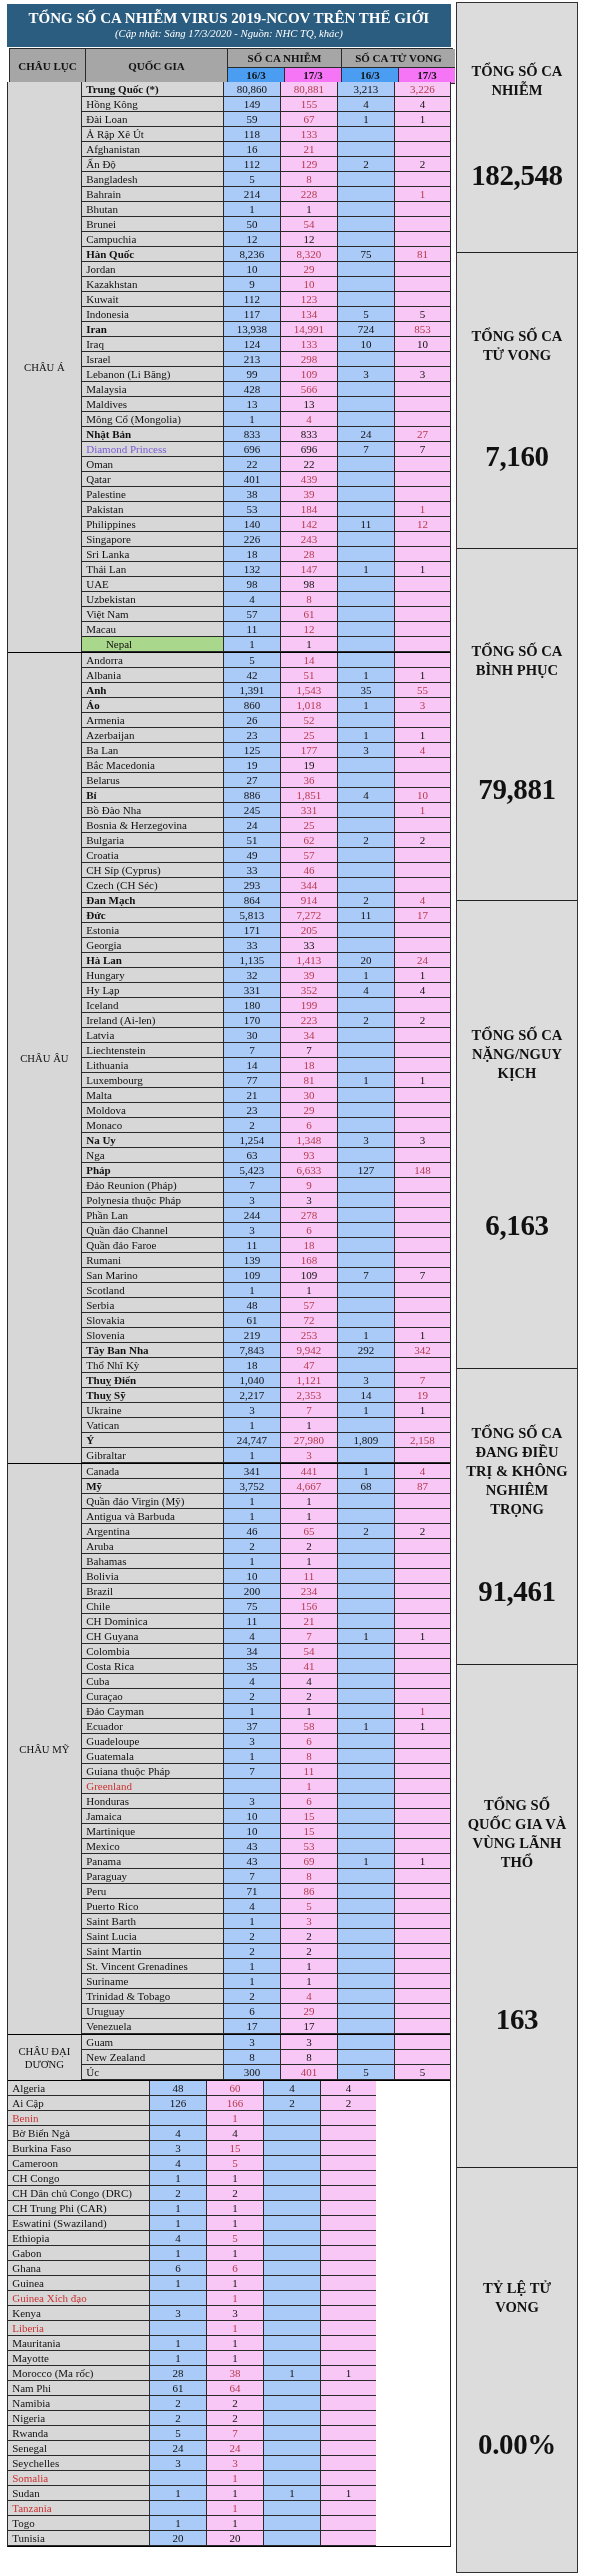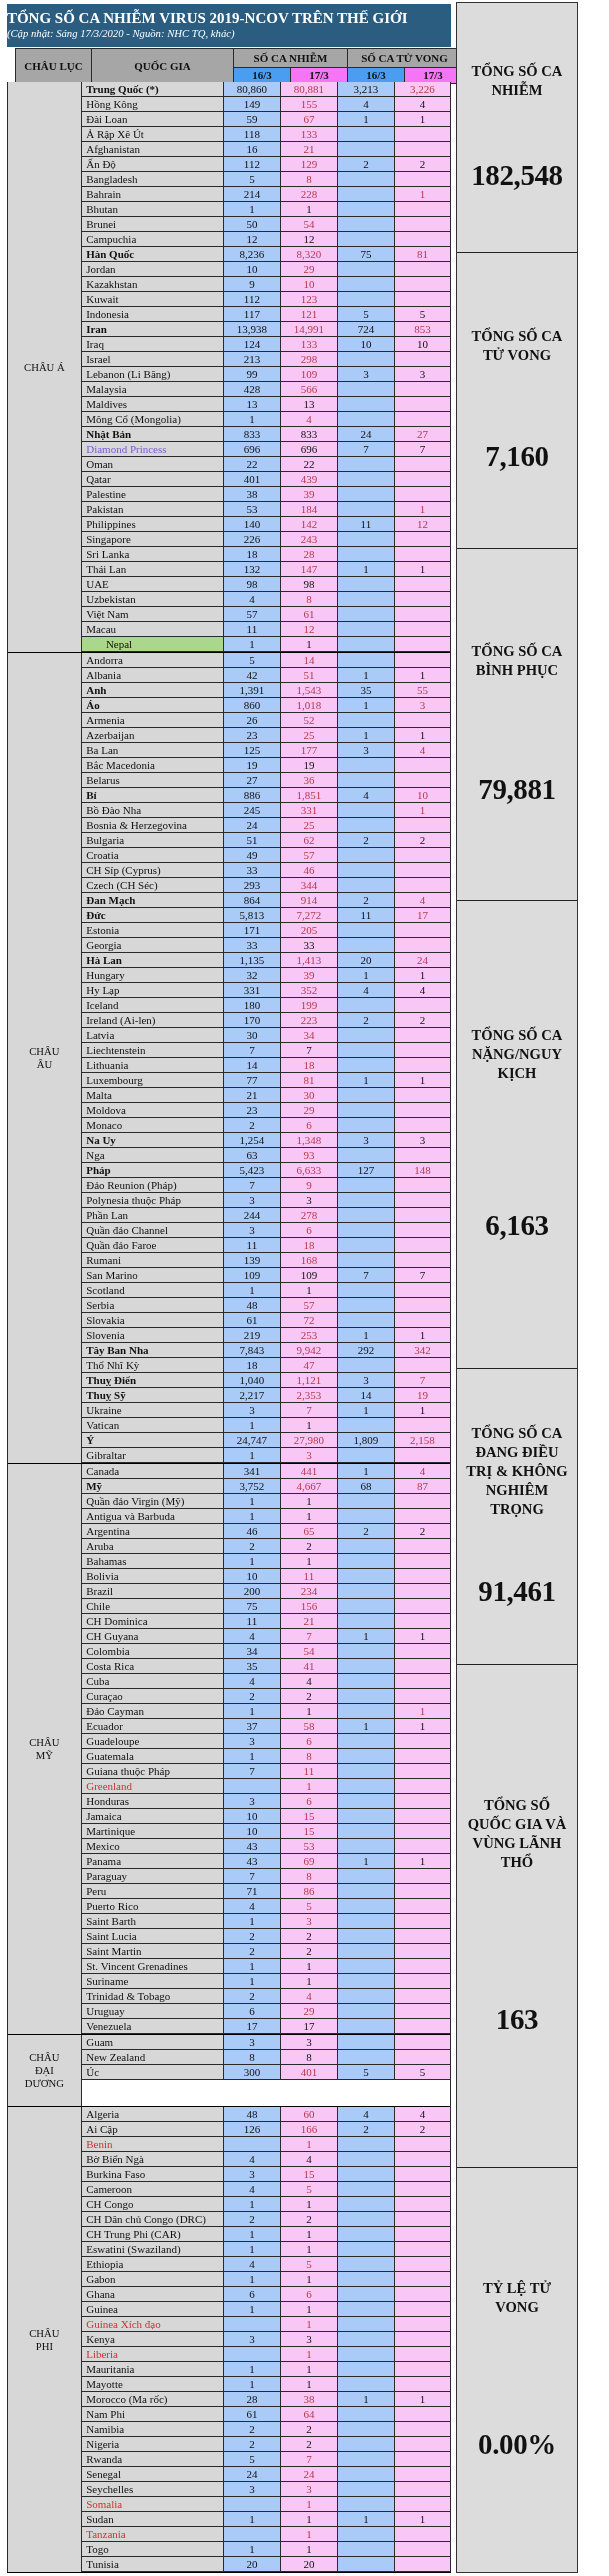--- a/index.html
+++ b/index.html
@@ -7,45 +7,45 @@
     --hblue:#4a9df0; --hpink:#f675f6; --cblue:#aacaf7; --cpink:#f9c7f5;
     --vred:#b43a4e; --nred:#cc3333; --npurple:#7b5cd6; --ngreen:#a9d78c;
     --fgreen:#5f9e43; --bd:#2a2a2a;
   }
   html,body{margin:0;padding:0;}
   body{width:610px;height:2576px;background:#fff;font-family:"Liberation Serif","DejaVu Serif",serif;color:#111;}
   .page{position:relative;width:610px;height:2576px;overflow:hidden;background:#fff;}
 
   
   .title-bar{position:absolute;left:6.9px;top:4.3px;width:444px;height:43px;background:var(--titlebar);
-    color:#fff;display:flex;flex-direction:column;align-items:flex-start;justify-content:center;text-align:center;}
+    color:#fff;display:flex;flex-direction:column;align-items:center;justify-content:center;text-align:center;}
   .title-main{font-weight:bold;font-size:15px;line-height:17px;}
   .title-sub{font-style:italic;font-size:10.7px;line-height:13.7px;}
 
   
-  .thead{position:absolute;left:15px;top:48px;width:444px;height:34px;display:grid;
+  .thead{position:absolute;left:9px;top:48px;width:444px;height:34px;display:grid;
     grid-template-columns:76px 142px 57px 57px 57px 56px;grid-template-rows:19px 15.5px;
     box-sizing:border-box;border:0.9px solid var(--bd);font-weight:bold;}
   .thead .hc{box-sizing:border-box;border-right:0.9px solid var(--bd);border-bottom:0.9px solid var(--bd);
     display:flex;align-items:center;justify-content:center;background:var(--hgray);font-size:11px;}
   .h-cont{grid-row:1/3;grid-column:1;}
   .h-quoc{grid-row:1/3;grid-column:2;}
   .h-nhiem{grid-row:1;grid-column:3/5;}
   .h-tv{grid-row:1;grid-column:5/7;border-right:none!important;}
   .h-d16{background:var(--hblue)!important;}
   .h-d17{background:var(--hpink)!important;}
   .h-last{border-right:none!important;}
 
   
   #tbody{position:absolute;left:6.9px;top:82px;width:444px;box-sizing:border-box;
     border-left:0.9px solid var(--bd);border-right:0.9px solid var(--bd);border-bottom:1.7px solid #000;font-size:11px;}
   .cgroup{display:flex;border-top:1.7px solid #000;}
   .cgroup:first-child{border-top:none;}
   .cname{width:76px;box-sizing:border-box;background:var(--cgray);border-right:0.9px solid var(--bd);
-    display:flex;align-items:center;justify-content:center;text-align:center;font-size:10.7px;line-height:13px;padding:16px;}
+    display:flex;align-items:center;justify-content:center;text-align:center;font-size:10.7px;line-height:13px;padding:7px;}
   .rows{flex:1;}
   .trow{display:grid;grid-template-columns:142px 57px 57px 57px 55px;height:15px;}
   .cell{box-sizing:border-box;border-right:0.9px solid var(--bd);border-bottom:0.9px solid var(--bd);
     display:flex;align-items:center;overflow:hidden;}
   .cell:last-child{border-right:none;}
   .c-name{background:var(--cgray);padding-left:4.3px;white-space:nowrap;}
   .c-n16,.c-d16{background:var(--cblue);justify-content:center;}
   .c-n17,.c-d17{background:var(--cpink);justify-content:center;}
   .red{color:var(--vred);}
   .bold{font-weight:bold;}
@@ -189,21 +189,21 @@
           <div class="trow">
             <div class="cell c-name">Kuwait</div>
             <div class="cell c-n16">112</div>
             <div class="cell c-n17 red">123</div>
             <div class="cell c-d16"></div>
             <div class="cell c-d17"></div>
           </div>
           <div class="trow">
             <div class="cell c-name">Indonesia</div>
             <div class="cell c-n16">117</div>
-            <div class="cell c-n17 red">121</div>
+            <div class="cell c-n17 red">134</div>
             <div class="cell c-d16">5</div>
             <div class="cell c-d17">5</div>
           </div>
           <div class="trow">
             <div class="cell c-name bold">Iran</div>
             <div class="cell c-n16">13,938</div>
             <div class="cell c-n17 red">14,991</div>
             <div class="cell c-d16">724</div>
             <div class="cell c-d17 red">853</div>
           </div>
@@ -1030,21 +1030,20 @@
           <div class="trow">
             <div class="cell c-name">Úc</div>
             <div class="cell c-n16">300</div>
             <div class="cell c-n17 red">401</div>
             <div class="cell c-d16">5</div>
             <div class="cell c-d17">5</div>
           </div>
         </div>
       </div>
       <div class="cgroup">
-        <div class="cname">CHÂU PHI</div>
         <div class="rows">
           <div class="trow">
             <div class="cell c-name">Algeria</div>
             <div class="cell c-n16">48</div>
             <div class="cell c-n17 red">60</div>
             <div class="cell c-d16">4</div>
             <div class="cell c-d17">4</div>
           </div>
           <div class="trow">
             <div class="cell c-name">Ai Cập</div>

